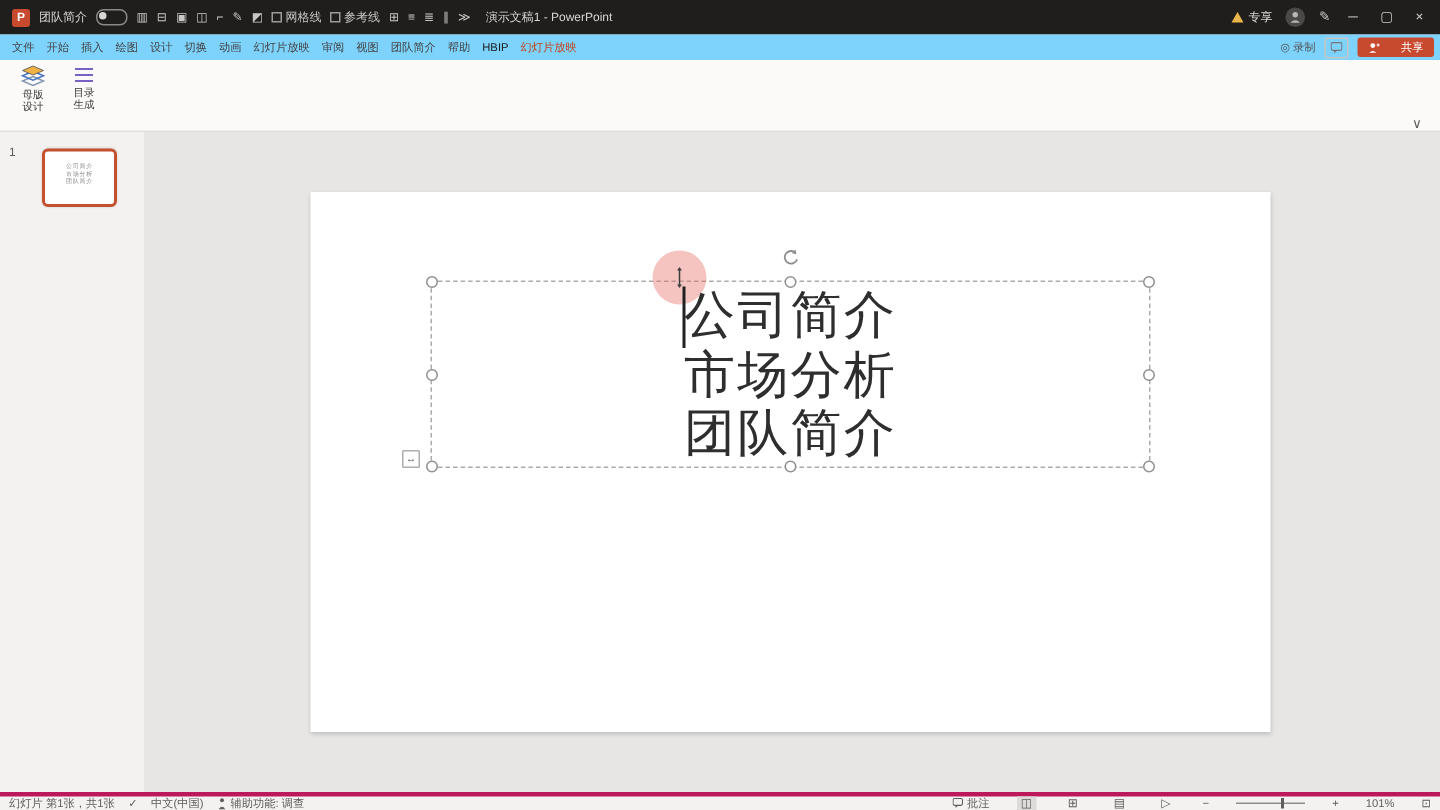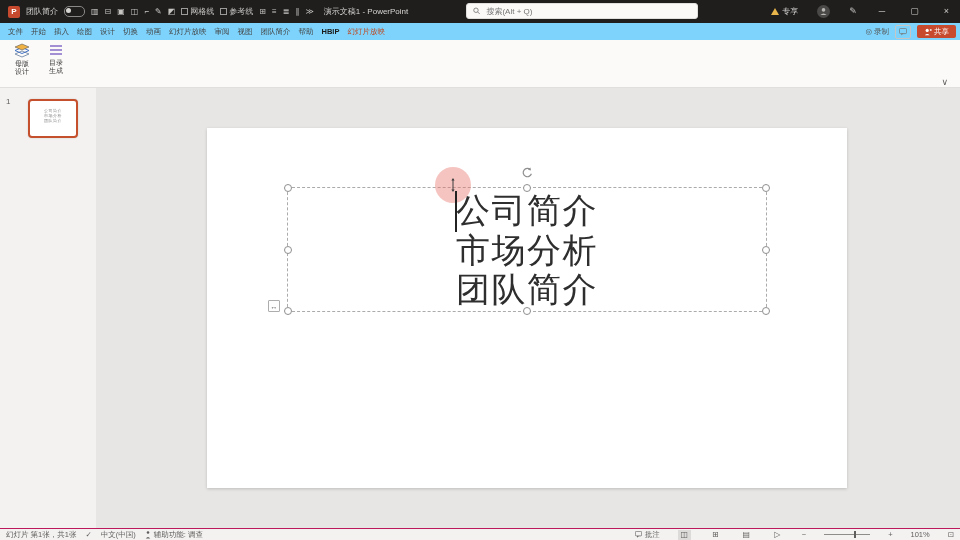--- a/index.html
+++ b/index.html
@@ -15,39 +15,39 @@
   .toggle .knob{position:absolute;left:1px;top:1px;width:5px;height:5px;border-radius:50%;background:#d8d6d3;}
   .qat-ic{color:#c8c6c3;font-size:8px;line-height:1;cursor:default;}
   .cbx{display:flex;align-items:center;gap:2px;color:#c8c6c3;}
   .cbx .box{width:5px;height:5px;border:1px solid #9d9b99;display:inline-block;}
   .doc-title{color:#d8d6d3;margin-left:4px;white-space:nowrap;}
   .search{position:absolute;left:466px;top:3px;width:232px;height:16px;background:#faf9f8;
           border:1px solid #e1dfdd;border-radius:3px;display:flex;align-items:center;gap:4px;
           padding:0 6px;box-sizing:border-box;}
   .search input{border:none;outline:none;background:transparent;font-size:8px;color:#616161;
           width:100%;font-family:inherit;}
-  .tb-right{margin-left:auto;display:flex;align-items:center;gap:19px;}
+  .tb-right{margin-left:auto;display:flex;align-items:center;gap:9px;}
   .warn{width:0;height:0;border-left:4px solid transparent;border-right:4px solid transparent;
         border-bottom:7px solid #e9b64b;}
   .avatar{width:13px;height:13px;border-radius:50%;background:#4a4947;display:flex;
           align-items:center;justify-content:center;}
   .winbtn{color:#cfcdc9;font-size:9px;line-height:1;padding:0 3px;}
   
   .tabrow{position:absolute;left:0;top:23px;right:0;height:17px;background:#7dd3fc;
           display:flex;align-items:center;font-size:7.5px;color:#444;padding:0 4px;
           box-sizing:border-box;}
   .tab{padding:0 4px;white-space:nowrap;}
-  .tab.active{font-weight:bold;color:#1b1a19;text-align:center;}
+  .tab.active{font-weight:normal;color:#1b1a19;text-align:center;}
   .tab.contextual{color:#c0451c;}
   .tabrow-right{margin-left:auto;display:flex;align-items:center;gap:6px;}
   .record{display:flex;align-items:center;gap:2px;color:#555;}
   .cmtbtn{width:14px;height:12px;border:1px solid #c8c6c4;border-radius:2px;display:flex;
           align-items:center;justify-content:center;}
   .sharebtn{background:#c74a2e;color:#fff;border-radius:2px;height:13px;display:flex;
-          align-items:center;gap:2px;padding:0 7px;font-size:7.5px;}
+          align-items:center;gap:14px;padding:0 7px;font-size:7.5px;}
   
   .ribbon{position:absolute;left:0;top:40px;right:0;height:48px;background:#fbfaf9;
           border-bottom:1px solid #e1dfdd;box-sizing:border-box;}
   .rbtn{position:absolute;top:3px;width:32px;height:42px;display:flex;flex-direction:column;
         align-items:center;gap:2px;}
   .rbtn .lbl{font-size:7px;line-height:8px;color:#3b3a39;text-align:center;}
   .collapse{position:absolute;right:12px;bottom:0;font-size:9px;color:#605e5c;line-height:10px;}
   
   .thumbs{position:absolute;left:0;top:88px;width:96px;bottom:12px;background:#f3f2f1;}
   .thumb-num{position:absolute;left:6px;top:9px;font-size:8px;color:#605e5c;}
@@ -68,21 +68,21 @@
      border-radius:50%;box-sizing:content-box;}
   .caret{position:absolute;left:167px;top:3px;width:1.5px;height:41px;background:#222;}
   .touch{position:absolute;left:147px;top:-21px;width:36px;height:36px;border-radius:50%;
          background:rgba(232,115,106,.42);display:flex;align-items:center;justify-content:center;}
   .rotate{position:absolute;left:calc(50% - 6px);top:-23px;}
   .autofit{position:absolute;left:61px;top:172px;width:12px;height:12px;border:1px solid #adadad;
          background:#fdfdfd;border-radius:1px;font-size:7px;color:#555;display:flex;
          align-items:center;justify-content:center;box-sizing:border-box;}
   
   .statusbar{position:absolute;left:0;right:0;bottom:0;height:12px;background:#f3f2f1;
-          border-top:1px solid #be185d;display:flex;align-items:center;gap:10px;
+          border-top:3px solid #be185d;display:flex;align-items:center;gap:10px;
           padding:0 6px;box-sizing:border-box;font-size:7.5px;color:#605e5c;}
   .sb-left{display:flex;align-items:center;gap:9px;}
   .sb-right{margin-left:auto;display:flex;align-items:center;gap:18px;}
   .viewic{width:13px;height:10px;display:inline-flex;align-items:center;justify-content:center;
           font-size:8px;color:#605e5c;}
   .viewic.active{background:#dcdbda;}
   .ztrack{width:46px;height:1px;background:#8f8d8b;position:relative;}
   .zthumb{position:absolute;left:65%;top:-3px;width:2px;height:7px;background:#605e5c;}
   .icflex{display:flex;align-items:center;gap:3px;}
 </style>
@@ -110,27 +110,20 @@
     <span class="box"></span>
     <span>参考线</span>
   </span>
   <span class="qat-ic">⊞</span>
   <span class="qat-ic">≡</span>
   <span class="qat-ic">≣</span>
   <span class="qat-ic">∥</span>
   <span class="qat-ic">≫</span>
   <span class="doc-title">演示文稿1 - PowerPoint</span>
 
-  <div class="search">
-    <svg width="8" height="8" viewBox="0 0 10 10">
-      <circle cx="4" cy="4" r="3" fill="none" stroke="#666" stroke-width="1"></circle>
-      <line x1="6.3" y1="6.3" x2="9" y2="9" stroke="#666" stroke-width="1"></line>
-    </svg>
-    <input type="text" placeholder="搜索(Alt + Q)" style="">
-  </div>
 
   <div class="tb-right">
     <span class="icflex">
       <span class="warn"></span>
       <span>专享</span>
     </span>
     <span class="avatar">
       <svg width="9" height="9" viewBox="0 0 10 10">
         <circle cx="5" cy="3.2" r="2" fill="#b9b7b4"></circle>
         <path d="M1.5 9 Q5 5.5 8.5 9 Z" fill="#b9b7b4"></path>

